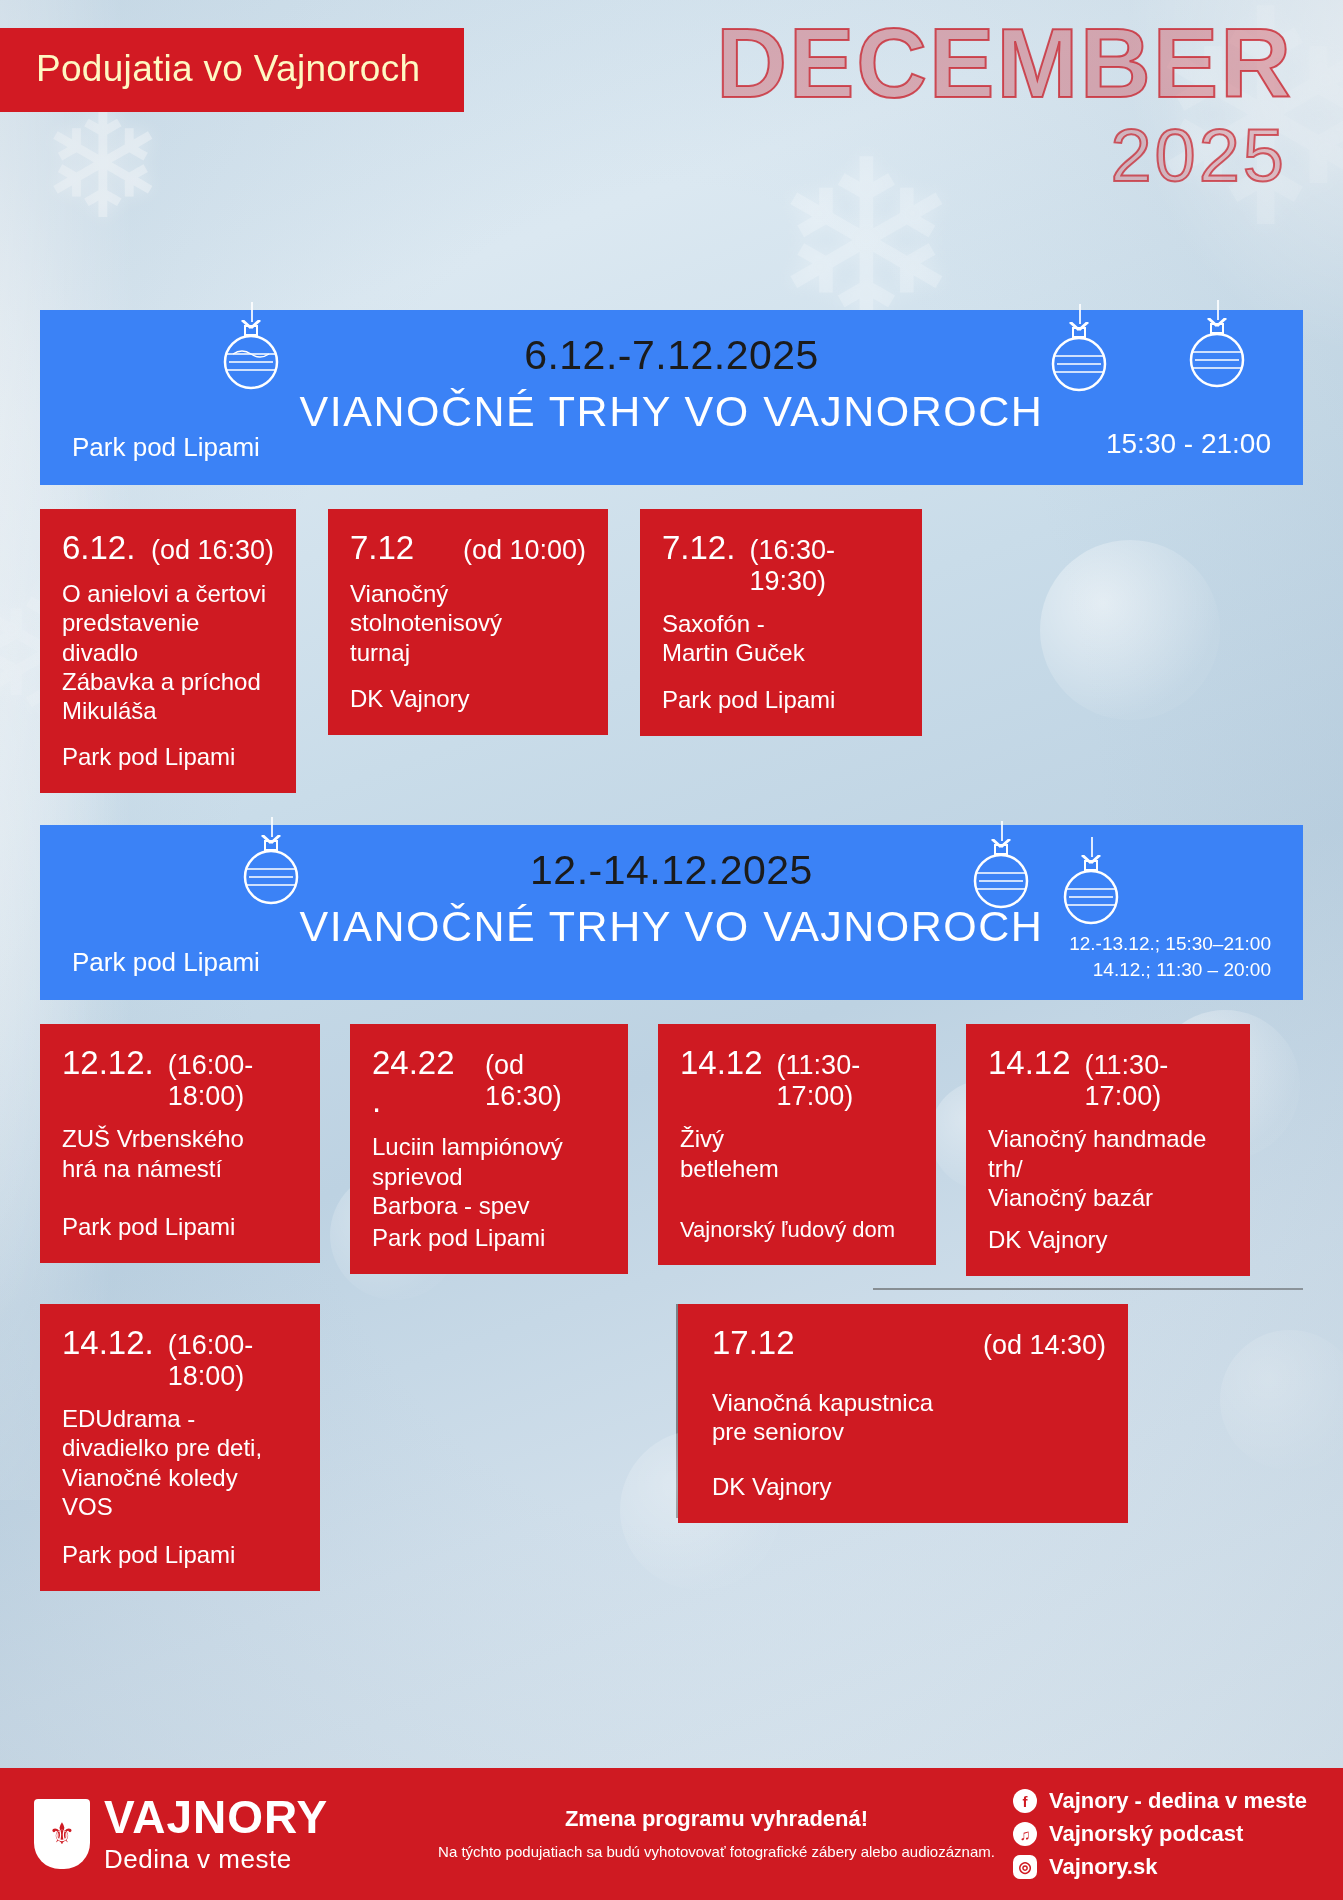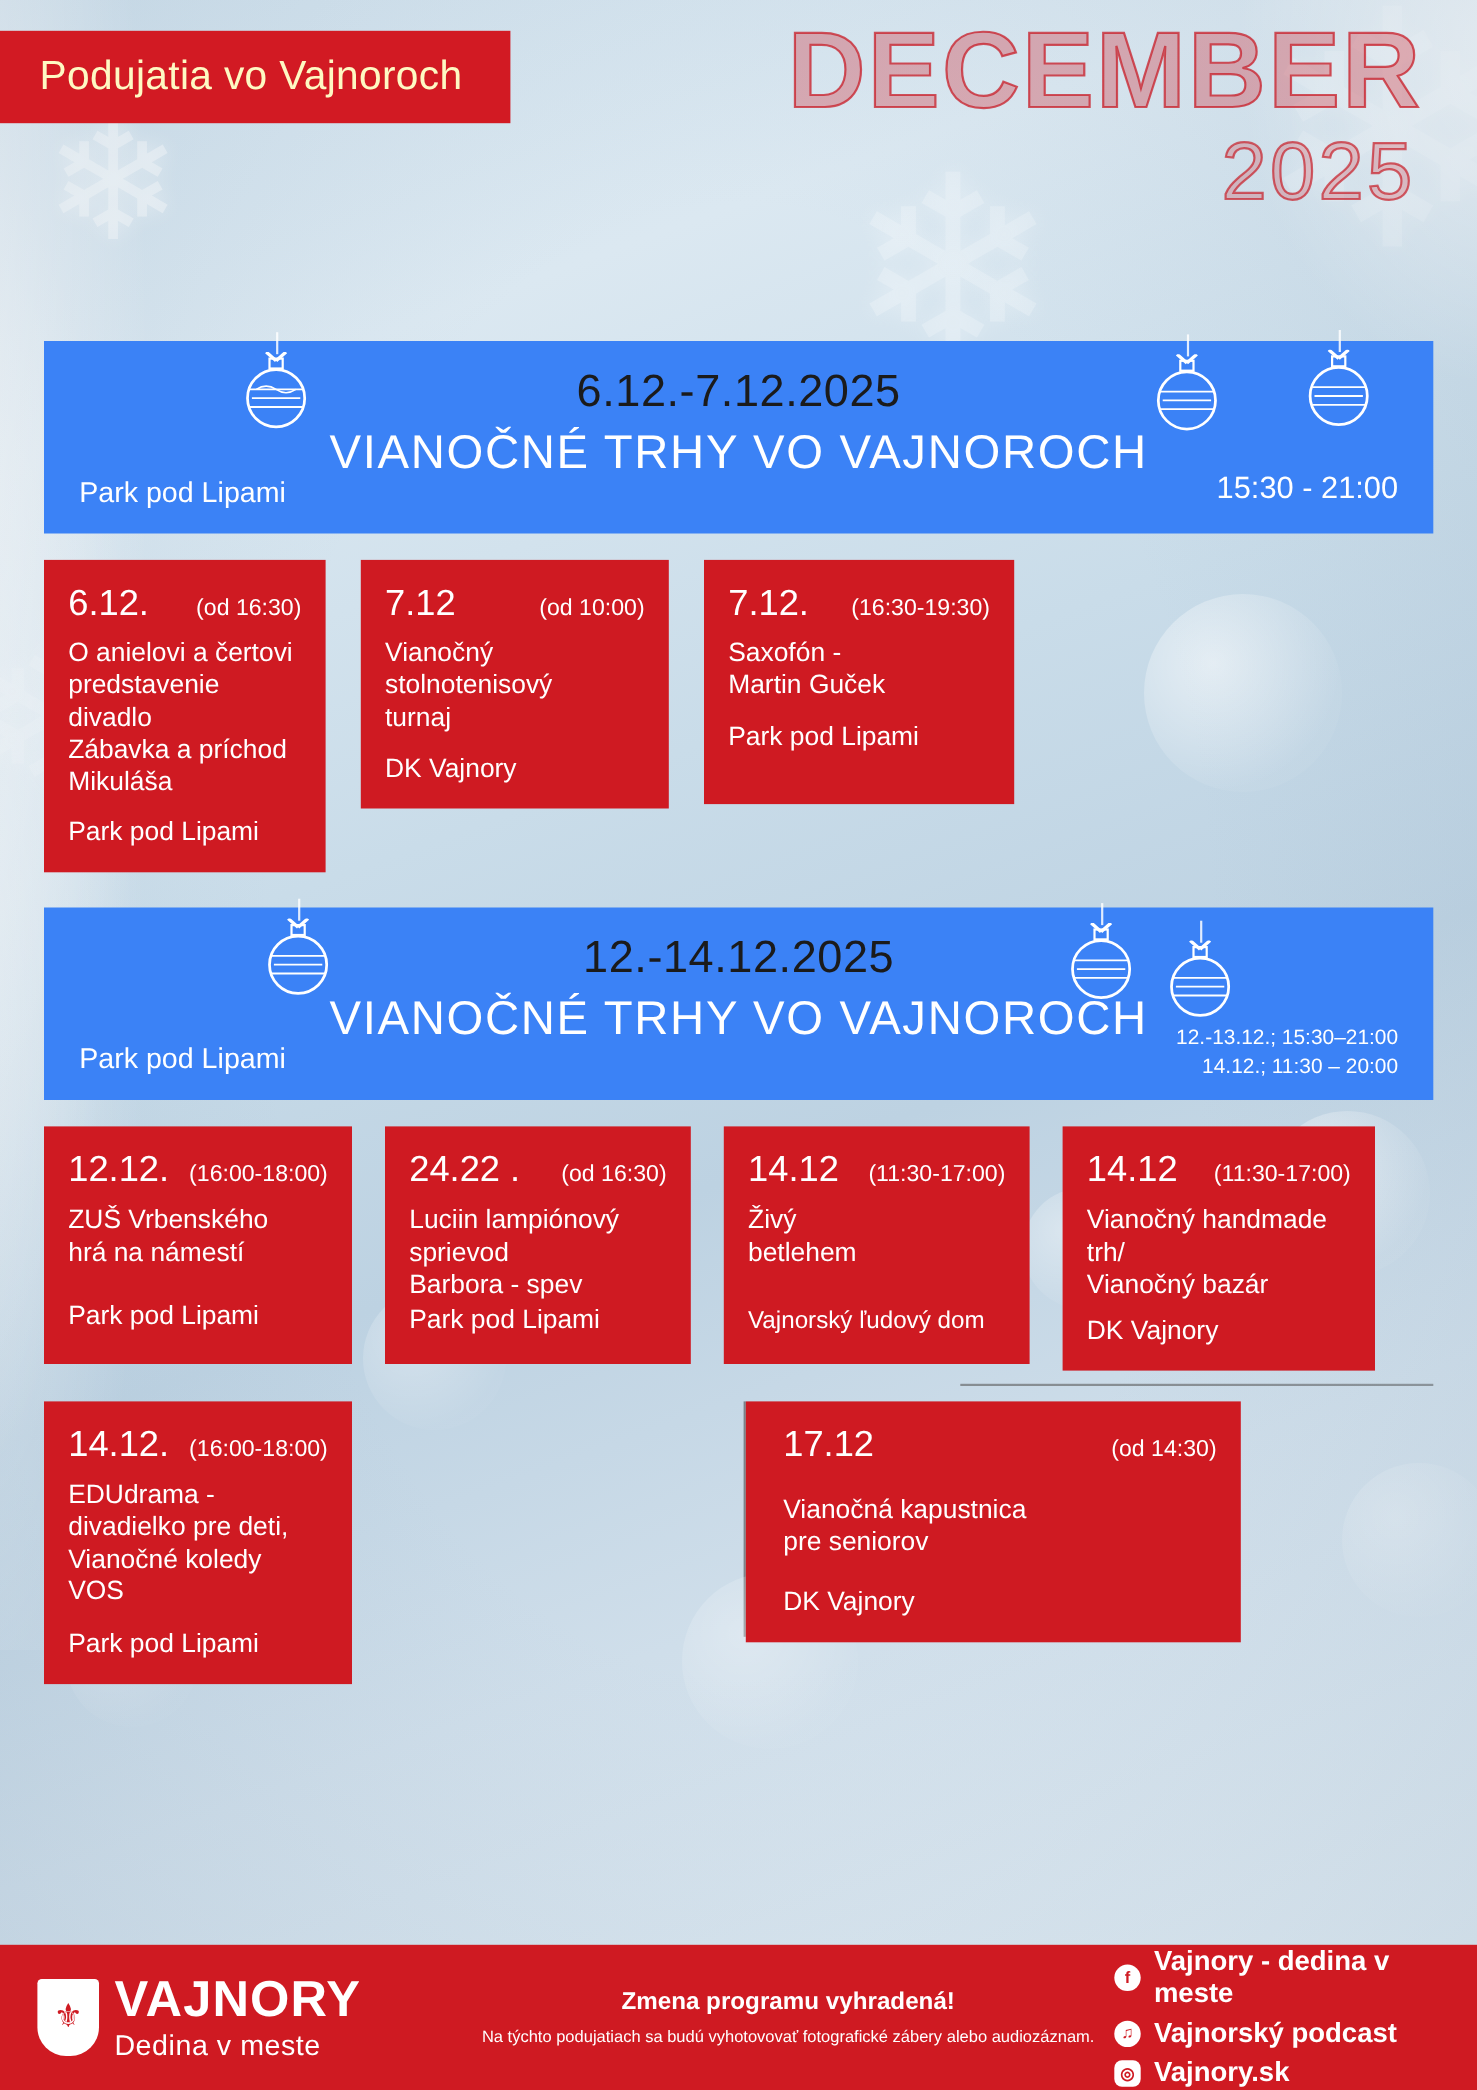--- a/index.html
+++ b/index.html
@@ -96,21 +96,21 @@
 
   
   .cards { display: flex; gap: 32px; margin: 24px 40px 0 40px; align-items: flex-start; }
   .card {
     background: #cf1a22; color: #fff;
     padding: 20px 22px 22px 22px;
     position: relative;
   }
   .card-top { display: flex; align-items: baseline; gap: 14px; }
   .card-date { font-size: 33px; font-weight: 300; }
-  .card-time { font-size: 21px; font-weight: 300; margin-left: auto; }
+  .card-time { font-size: 27px; font-weight: 300; margin-left: auto; }
   .card-desc { font-size: 24px; font-weight: 300; line-height: 1.22; margin-top: 12px; white-space: pre-line; }
   .card-place { font-size: 24px; font-weight: 300; margin-top: 18px; }
 
   
   .footer {
     position: absolute; left: 0; right: 0; bottom: 0; height: 132px;
     background: #cf1a22; color: #fff;
     display: flex; align-items: center;
   }
   .footer-logo { display: flex; align-items: center; gap: 14px; padding-left: 34px; width: 420px; }
@@ -125,21 +125,21 @@
   .fc-title { font-size: 22px; font-weight: 700; }
   .fc-note { font-size: 15px; font-weight: 400; margin-top: 10px; line-height: 1.35; }
   .footer-social { width: 330px; padding-right: 20px; }
   .soc-row { display: flex; align-items: center; gap: 12px; margin: 7px 0; }
   .soc-ic {
     width: 24px; height: 24px; border-radius: 50%; background: #fff; color: #cf1a22;
     font-size: 15px; font-weight: 700; display: flex; align-items: center; justify-content: center;
     flex: 0 0 auto;
   }
   .soc-ic.ig { border-radius: 7px; }
-  .soc-txt { font-size: 25px; font-weight: 700; }
+  .soc-txt { font-size: 22px; font-weight: 700; }
 
   .divider-h { height: 2px; background: rgba(255,255,255,0.85); }
   .divider-v { width: 2px; background: rgba(60,60,60,0.55); align-self: stretch; }
 </style>
 </head>
 <body>
 
 <div class="bg-deco">
   <div class="frost-left"></div>
   <div class="frost-right"></div>

